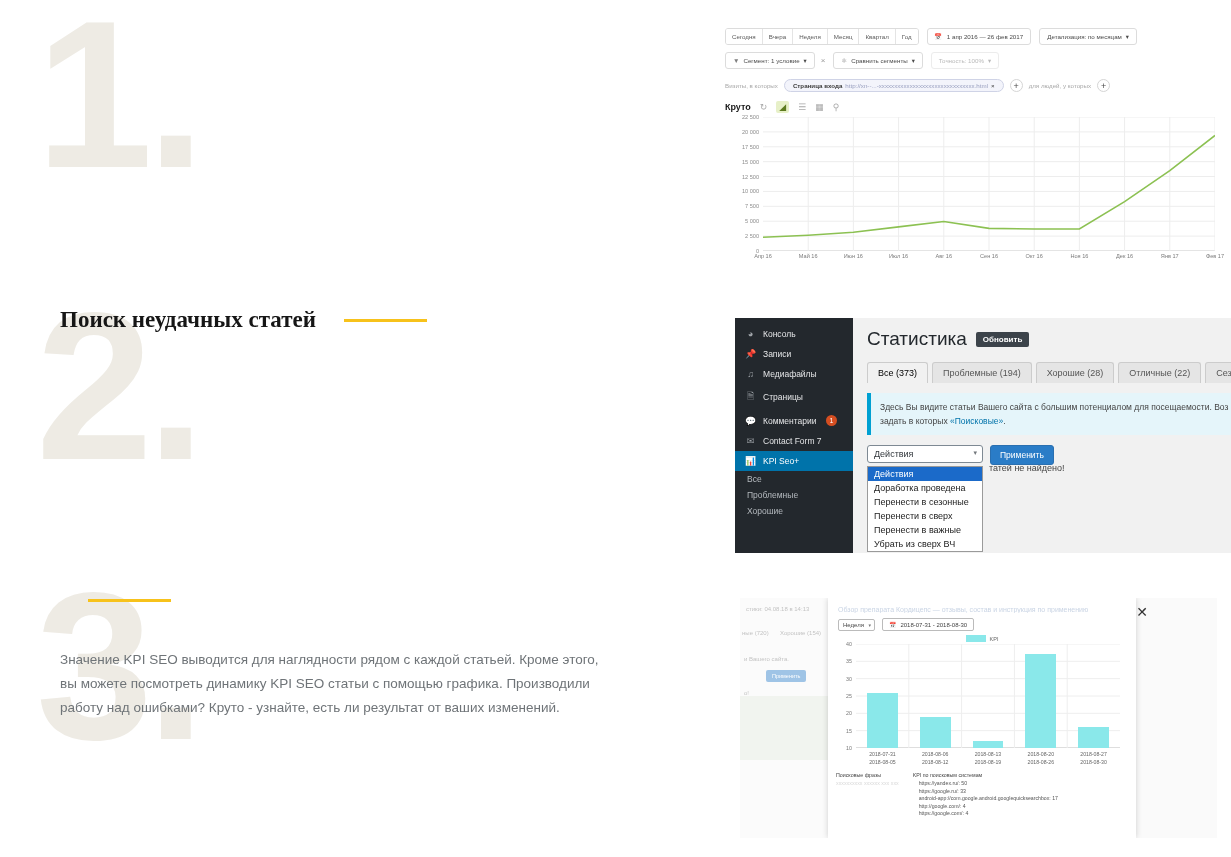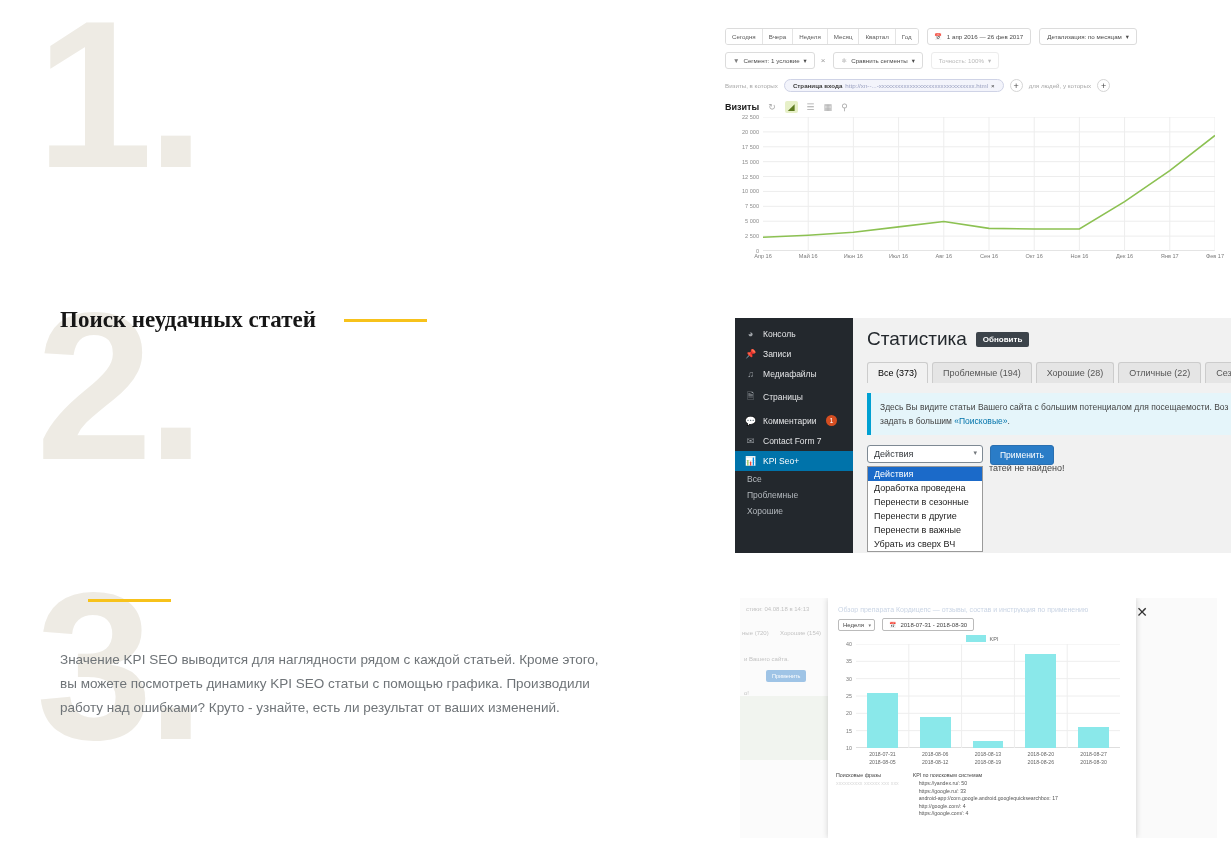--- a/index.html
+++ b/index.html
@@ -299,21 +299,21 @@
         <b>Страница входа</b>
         <span class="url">http://xn--...-xxxxxxxxxxxxxxxxxxxxxxxxxxxxxxx.html</span>
         <span>×</span>
       </span>
       <span class="ym-plus">+</span>
       <span class="ym-label">для людей, у которых</span>
       <span class="ym-plus">+</span>
     </div>
 
     <div class="ym-metric-row">
-      <span class="ym-metric-name">Визиты</span>
+      <span class="ym-metric-name">Круто</span>
       <span class="ym-tool">↻</span>
       <span class="ym-tool active">◢</span>
       <span class="ym-tool">☰</span>
       <span class="ym-tool">▦</span>
       <span class="ym-tool">⚲</span>
     </div>
 
     <div class="ym-chart">
       <div class="ym-ylabels" id="ym-ylabels">
           <span style="top: 134px;">0</span>
@@ -416,32 +416,32 @@
           <span class="wp-tab active">Все (373)</span>
           <span class="wp-tab">Проблемные (194)</span>
           <span class="wp-tab">Хорошие (28)</span>
           <span class="wp-tab">Отличные (22)</span>
           <span class="wp-tab">Сезо</span>
         </div>
 
         <div class="wp-notice">
           <div>Здесь Вы видите статьи Вашего сайта с большим потенциалом для посещаемости. Воз</div>
           <div>
-            <span>задать в большим </span><a href="#">«Поисковые»</a><span>.</span>
+            <span>задать в которых </span><a href="#">«Поисковые»</a><span>.</span>
           </div>
         </div>
 
         <div class="wp-actions">
           <div style="position:relative">
             <div class="wp-select">Действия</div>
             <div class="wp-dropdown">
               <div class="wp-opt sel">Действия</div>
               <div class="wp-opt">Доработка проведена</div>
               <div class="wp-opt">Перенести в сезонные</div>
-              <div class="wp-opt">Перенести в другие</div>
+              <div class="wp-opt">Перенести в сверх</div>
               <div class="wp-opt">Перенести в важные</div>
               <div class="wp-opt">Убрать из сверх ВЧ</div>
             </div>
           </div>
           <span class="wp-apply">Применить</span>
         </div>
 
         <div class="wp-empty" style="margin-left:122px;margin-top:-2px">татей не найдено!</div>
       </div>
     </div>

